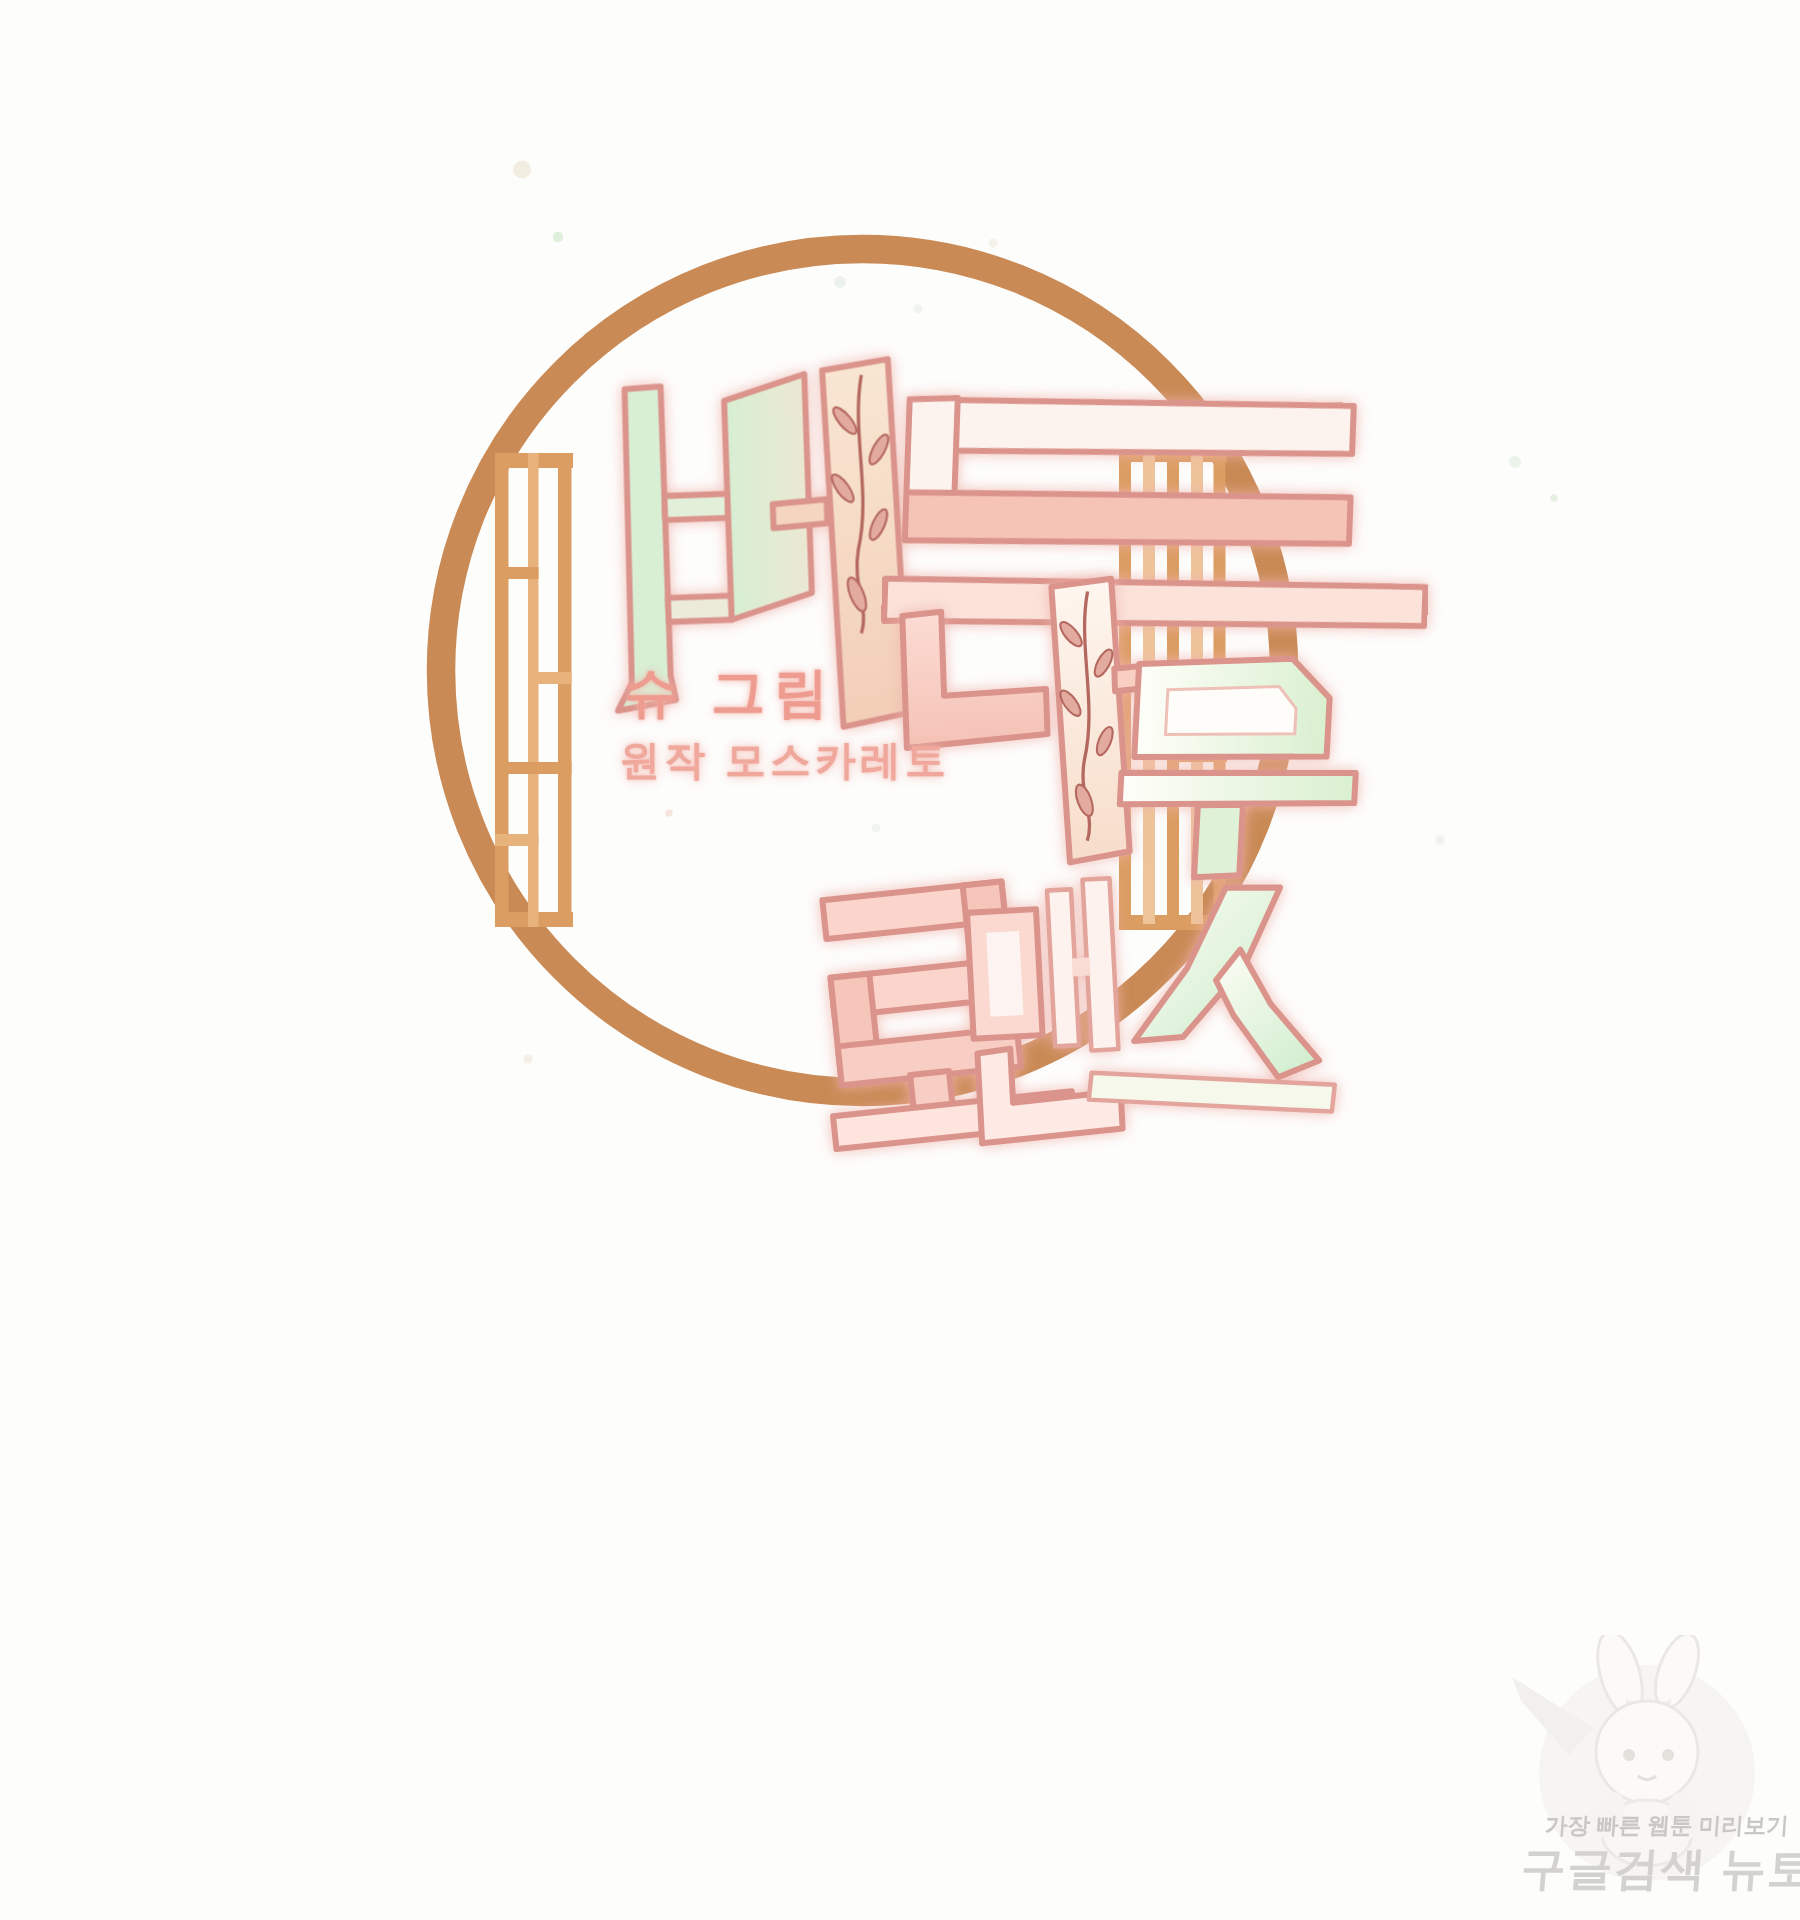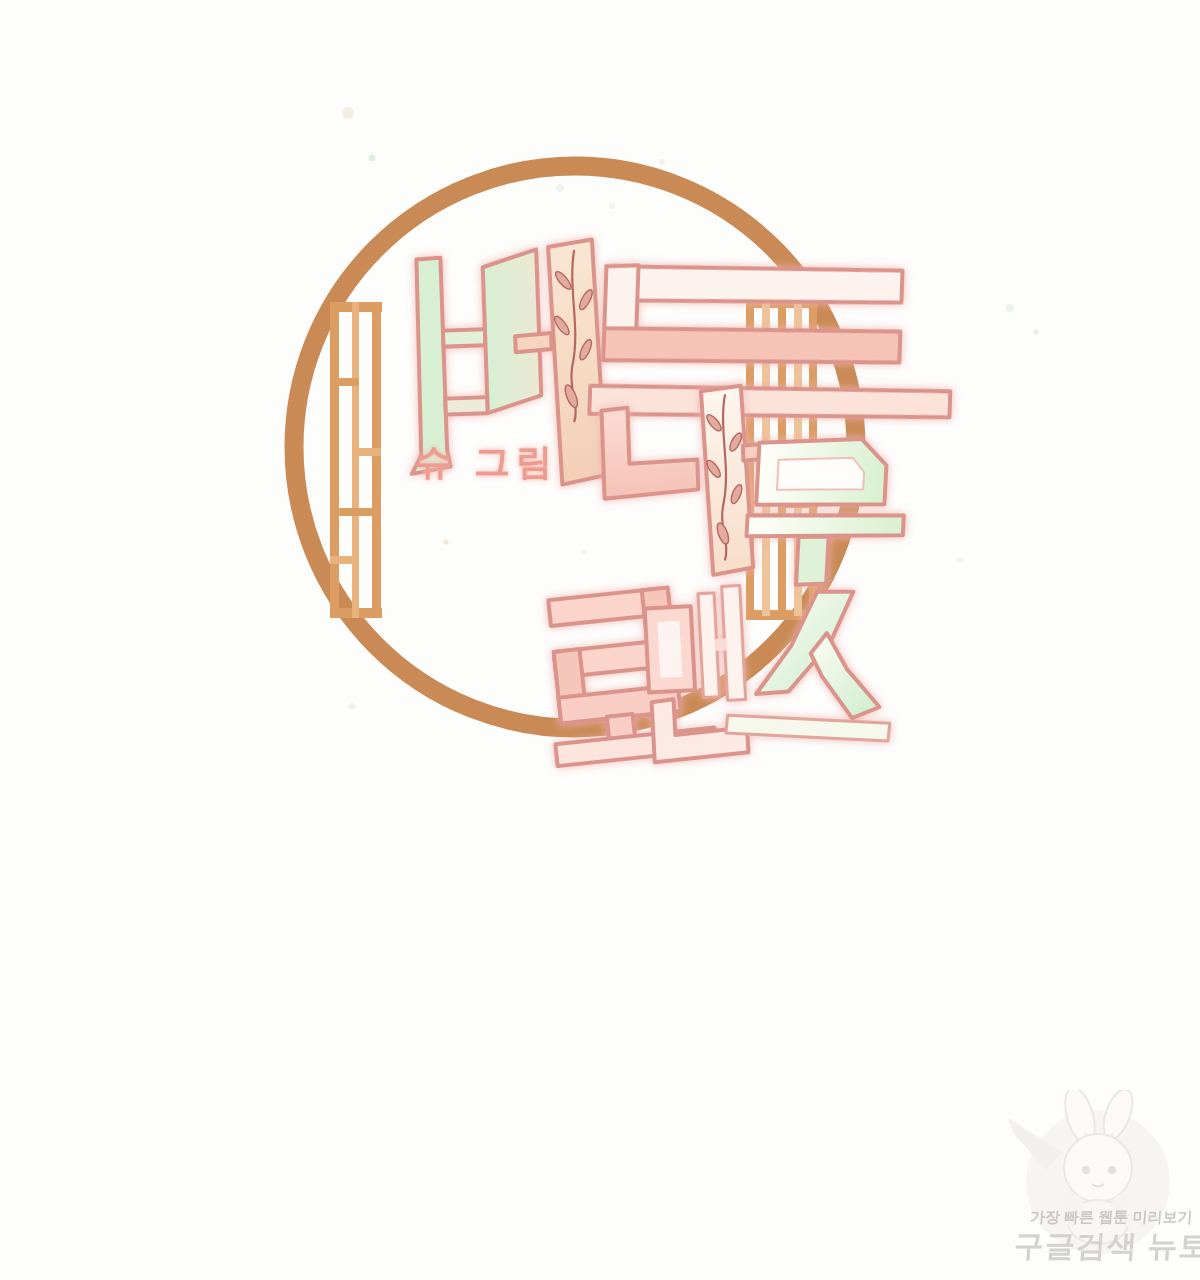--- a/index.html
+++ b/index.html
@@ -166,20 +166,21 @@
       </g>
       <g transform="rotate(6 815 660)">
         <polygon class="ltr" points="810,592 846,588 828,642 792,694 760,700 790,648" fill="url(#gMintDiag)"></polygon>
         <polygon class="ltr" points="824,632 848,666 884,700 858,714 824,676 810,654" fill="url(#gMintDiag)"></polygon>
         <polygon class="ltr-thin" points="734,724 896,715 896,733 734,742" fill="#f6f8ec"></polygon>
       </g>
     </g>
   </svg>
 
   <div class="credit credit-artist">슈 그림</div>
+  <div class="credit credit-original">원작 모스카레토</div>
 
   <div class="watermark">
     <svg width="196" height="186" viewBox="0 0 196 186">
       <g opacity="0.75">
         <circle cx="98" cy="92" r="72" fill="#f4f3f0"></circle>
         <polygon points="8,28 62,62 46,80 14,44" fill="#eeece8"></polygon>
         <ellipse cx="80" cy="26" rx="13" ry="29" transform="rotate(-16 80 26)" fill="#fbfaf8" stroke="#e5e2dd" stroke-width="2"></ellipse>
         <ellipse cx="118" cy="24" rx="12" ry="26" transform="rotate(20 118 24)" fill="#fbfaf8" stroke="#e5e2dd" stroke-width="2"></ellipse>
         <polygon points="84,42 100,50 84,60" fill="#efece7"></polygon>
         <polygon points="114,42 100,50 114,62" fill="#efece7"></polygon>

